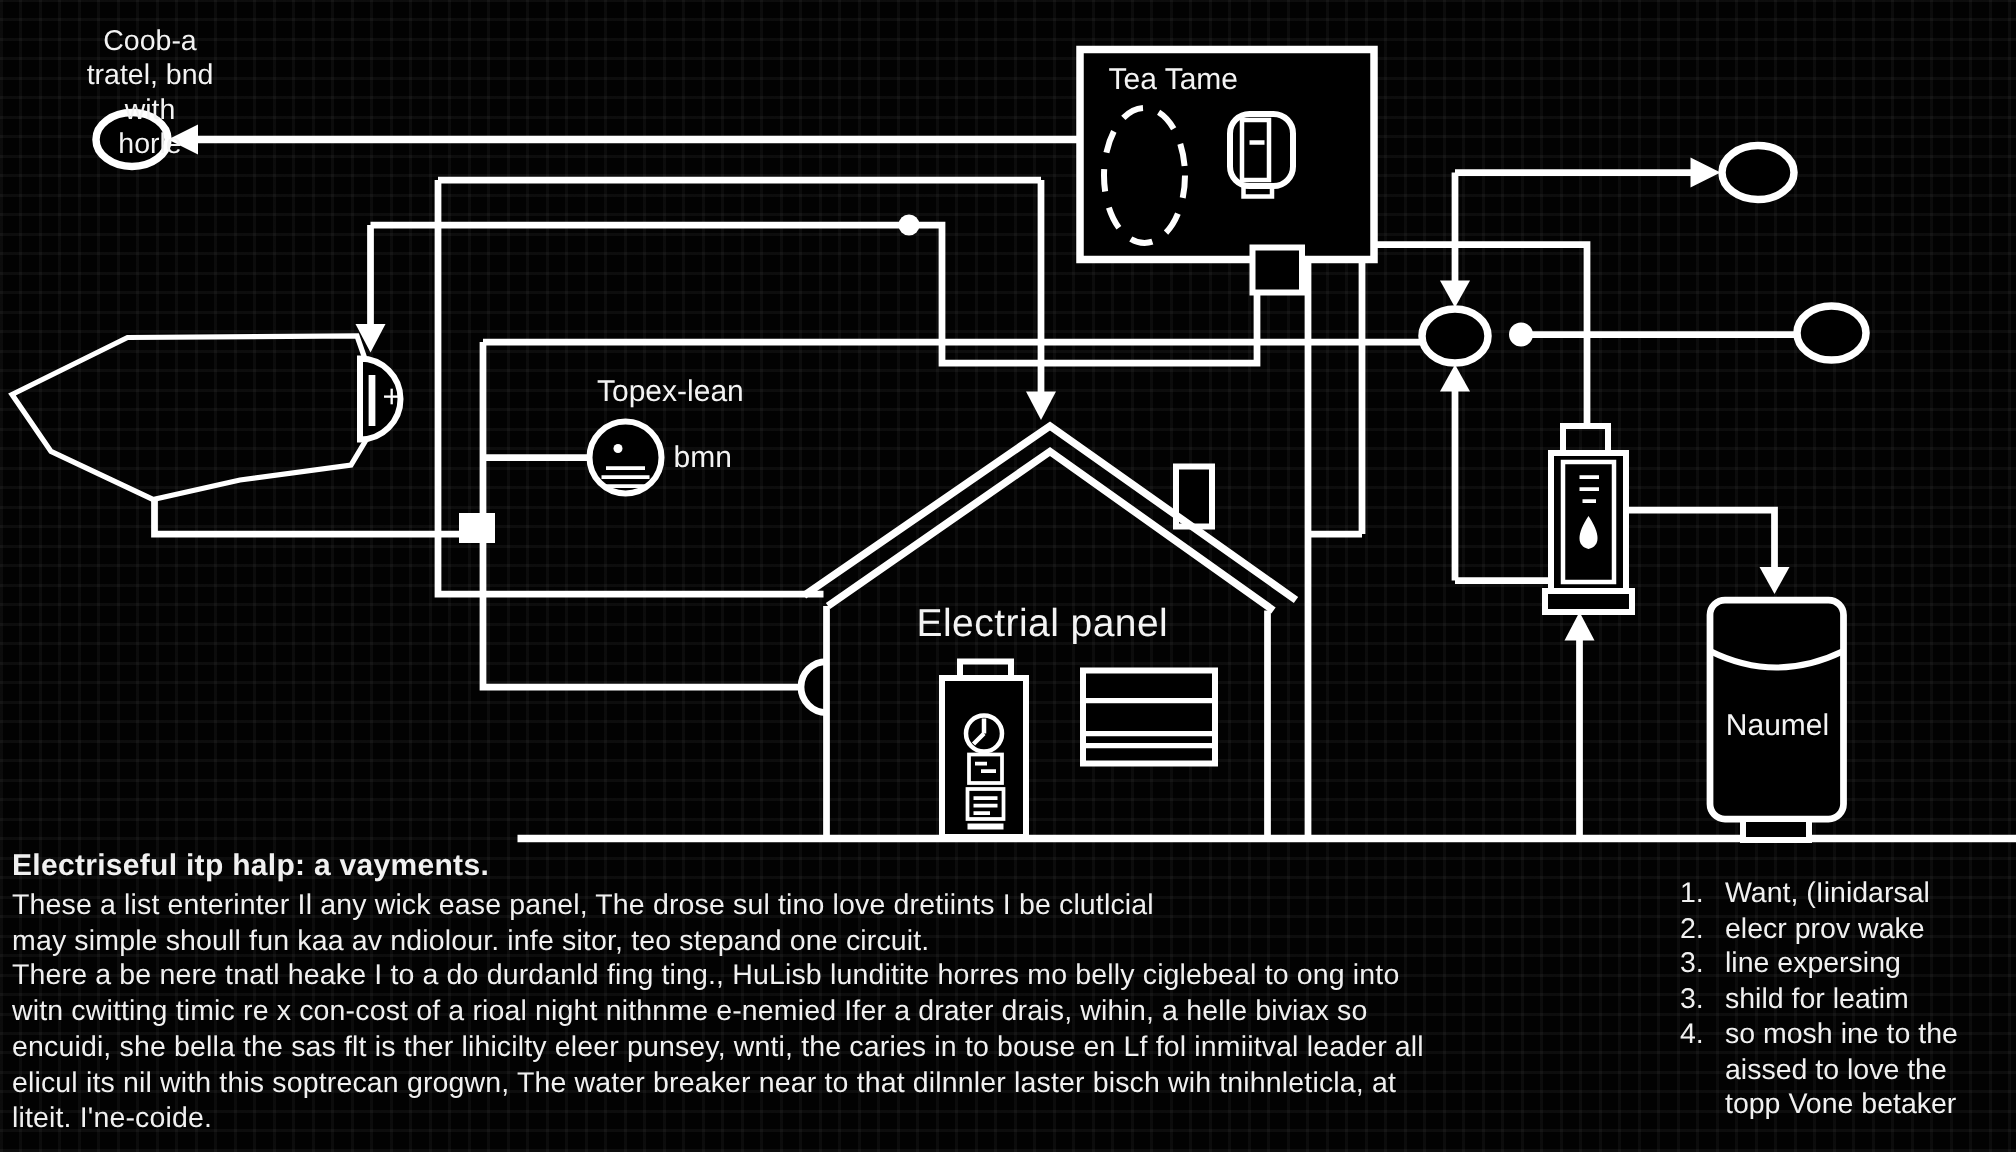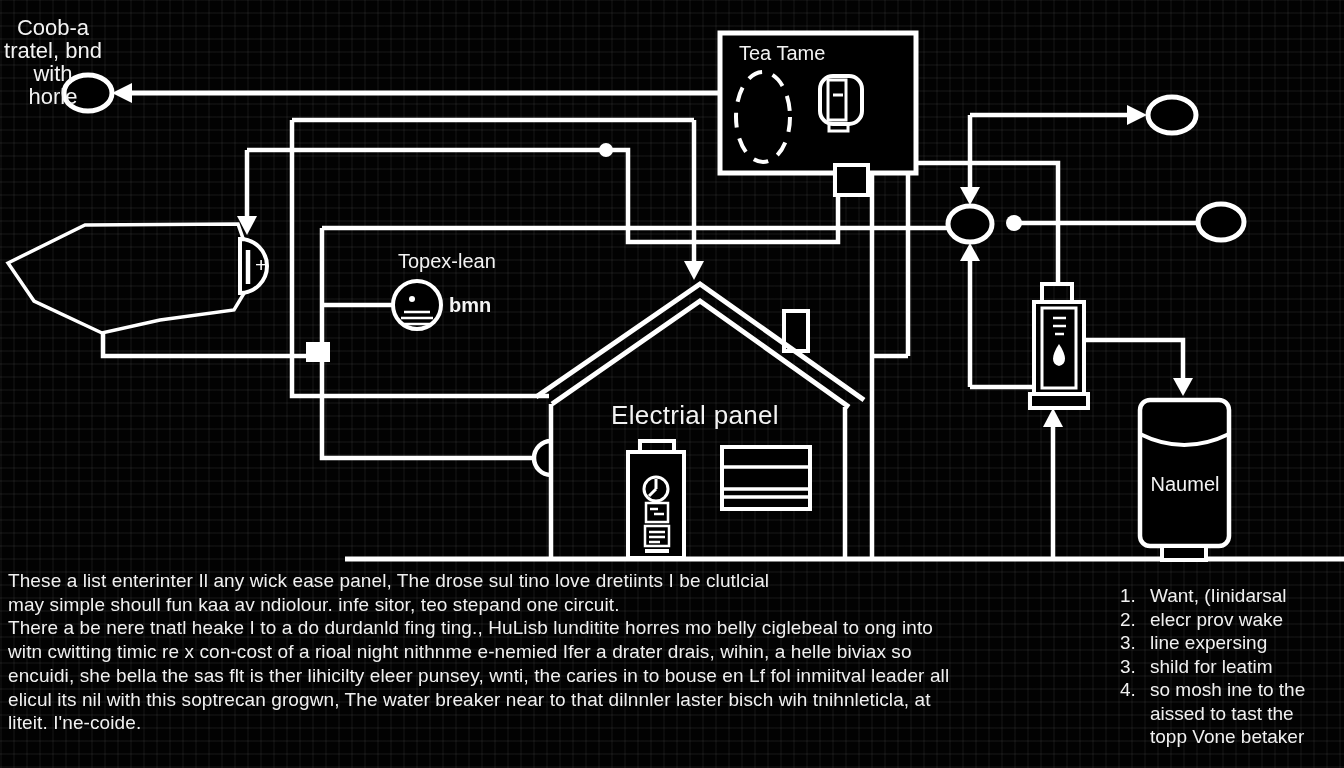--- a/index.html
+++ b/index.html
@@ -7,21 +7,21 @@
     position:relative;width:1344px;height:768px;overflow:hidden;
     background-color:#020202;
     background-image:
       repeating-linear-gradient(0deg, rgba(255,255,255,0.045) 0 2px, transparent 2px 13px),
       repeating-linear-gradient(90deg, rgba(255,255,255,0.04) 0 2px, transparent 2px 13px);
     font-family:"Liberation Sans", sans-serif;
   }
   .diagram-svg{position:absolute;left:0;top:0;}
   .lbl{position:absolute;color:#f3f3f3;white-space:pre-line;}
   .c{text-align:center;}
-  .fs19{font-size:22px;line-height:23px;}
+  .fs19{font-size:19px;line-height:23px;margin-left:47px;}
   .fs20{font-size:20px;line-height:24px;}
   .panel-title{font-size:26px;letter-spacing:.3px;}
   .notes{position:absolute;left:8px;top:566px;color:#f0f0f0;width:1070px;}
   .notes h1{margin:0;font-size:20px;font-weight:bold;letter-spacing:.2px;}
   .notes .body{margin-top:3px;font-size:19px;line-height:23.7px;white-space:pre-line;letter-spacing:.1px;}
   .numlist{position:absolute;left:1120px;top:584px;color:#f0f0f0;font-size:19px;line-height:23.5px;}
   .numlist .row{display:flex;}
   .numlist .num{width:30px;flex:0 0 30px;}
   .numlist .txt{white-space:pre-line;}
   .u{text-underline-offset:3px;text-align:right;}
@@ -154,27 +154,28 @@
 
   <div class="lbl fs20" style="left:739px;top:41px;">Tea Tame</div>
 
 
 
 
   <div class="plus-glyph">+</div>
 
   <div class="lbl fs20" style="left:398px;top:249px;">Topex-lean</div>
 
-  <div class="lbl fs20" style="left:449px;top:293px;font-weight:bold;">bmn</div>
+  <div class="lbl fs20" style="left:449px;top:293px;">bmn</div>
 
   <div class="lbl panel-title" style="left:611px;top:400px;">Electrial panel</div>
 
   <div class="lbl c fs20" style="left:1141px;top:472px;width:88px;">Naumel</div>
 
   <div class="notes">
+    <h1>Electriseful itp halp: a vayments.</h1>
     <div class="body">These a list enterinter Il any wick ease panel, The drose sul tino love dretiints I be clutlcial
 may simple shoull fun kaa av ndiolour. infe sitor, teo stepand one circuit.
 There a be nere tnatl heake I to a do durdanld fing ting., HuLisb lunditite horres mo belly ciglebeal to ong into
 witn cwitting timic re x con-cost of a rioal night nithnme e-nemied Ifer a drater drais, wihin, a helle biviax so
 encuidi, she bella the sas flt is ther lihicilty eleer punsey, wnti, the caries in to bouse en Lf fol inmiitval leader all
 elicul its nil with this soptrecan grogwn, The water breaker near to that dilnnler laster bisch wih tnihnleticla, at
 liteit. I'ne-coide.</div>
   </div>
 
   <div class="numlist">
@@ -190,18 +191,18 @@
       <span class="num">3.</span>
       <span class="txt">line expersing</span>
     </div>
     <div class="row">
       <span class="num">3.</span>
       <span class="txt">shild for leatim</span>
     </div>
     <div class="row">
       <span class="num">4.</span>
       <span class="txt">so mosh ine to the
-aissed to tast the
+aissed to love the
 topp Vone betaker</span>
     </div>
   </div>
 
 </div>
 
 </body></html>

